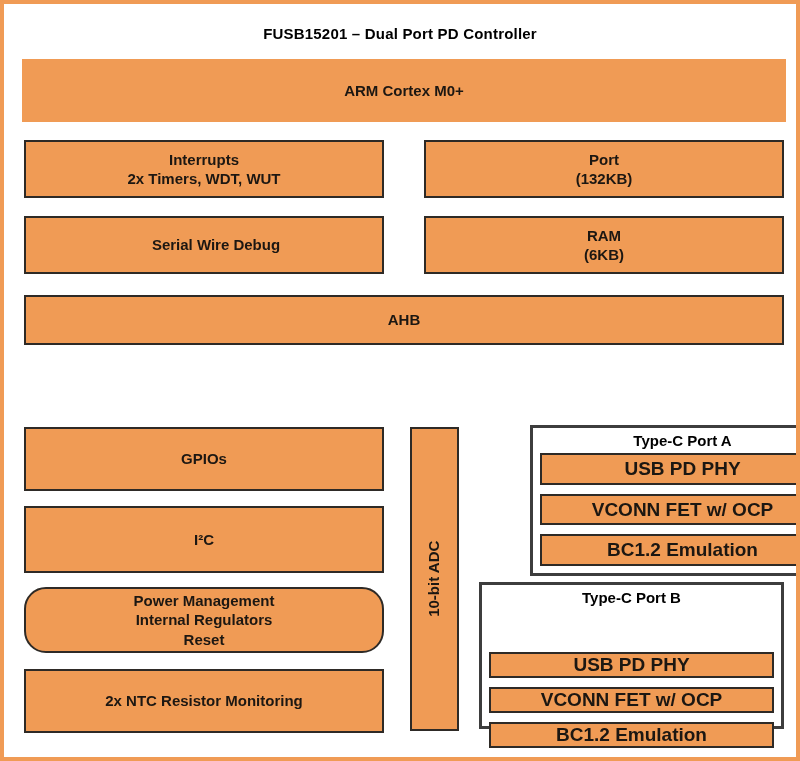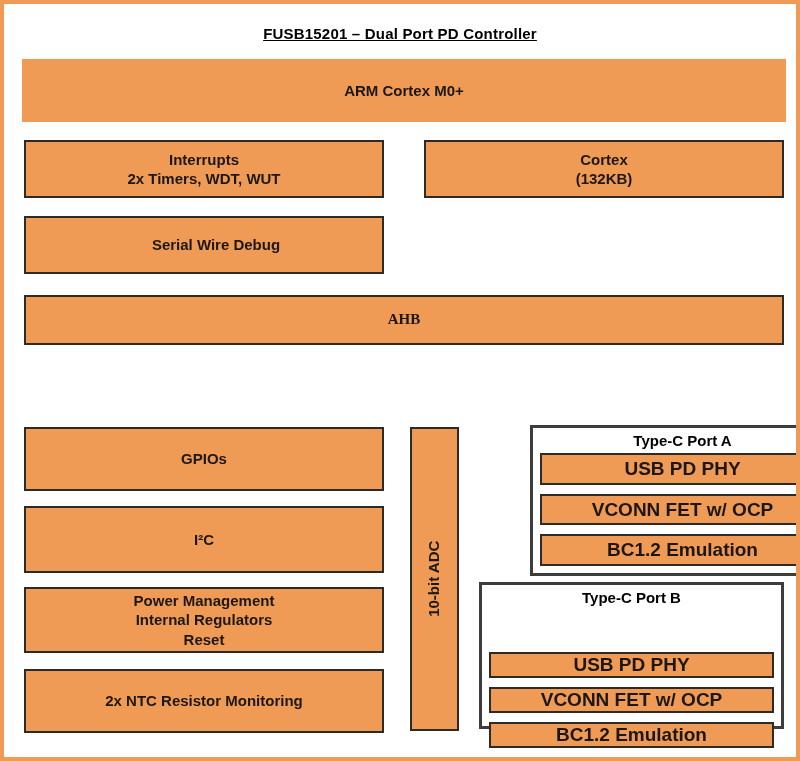--- a/index.html
+++ b/index.html
@@ -24,21 +24,20 @@
     overflow:hidden;
   }
   .title{
     position:absolute;
     left:0; right:0; top:21px;
     text-align:center;
     font-size:15px;
     font-weight:bold;
     letter-spacing:0.2px;
     color:#000000;
-    text-decoration:underline;
   }
   .block{
     position:absolute;
     background:var(--block-fill);
     border:2px solid var(--block-border);
     display:flex;
     align-items:center;
     justify-content:center;
     text-align:center;
     font-size:15px;
@@ -47,26 +46,26 @@
     white-space:pre-line;
     color:var(--text);
   }
   .block.noborder{border:none;}
   
   .b-arm   {left:18px;  top:55px;  width:764px; height:63px;}
   .b-intr  {left:20px;  top:136px; width:360px; height:58px;}
   .b-flash {left:420px; top:136px; width:360px; height:58px;}
   .b-swd   {left:20px;  top:212px; width:360px; height:58px;padding-left:24px;}
   .b-ram   {left:420px; top:212px; width:360px; height:58px;}
-  .b-ahb   {left:20px;  top:291px; width:760px; height:50px;font-family:Liberation Serif, serif;}
+  .b-ahb   {left:20px;  top:291px; width:760px; height:50px;}
   .b-pbus  {left:20px;  top:360px; width:760px; height:43px;}
   
   .b-gpio  {left:20px;  top:423px; width:360px; height:64px;}
   .b-i2c   {left:20px;  top:502px; width:360px; height:67px;}
-  .b-pwr   {left:20px;  top:583px; width:360px; height:66px;}
+  .b-pwr   {left:20px;  top:583px; width:360px; height:66px;border-radius:22px;}
   .b-ntc   {left:20px;  top:665px; width:360px; height:64px;}
   
   .b-adc   {left:406px; top:423px; width:49px;  height:304px;}
   .b-adc .vtext{
     transform:rotate(-90deg);
     white-space:nowrap;
     font-size:15px;
     font-weight:bold;
   }
   
@@ -111,24 +110,26 @@
 <body>
 
 <div id="canvas">
 
   <div class="title">FUSB15201 – Dual Port PD Controller</div>
 
   <div class="block noborder b-arm">ARM Cortex M0+</div>
 
   <div class="block b-intr">Interrupts
 2x Timers, WDT, WUT</div>
-  <div class="block b-flash">Cortex
+  <div class="block b-flash">Port
 (132KB)</div>
 
   <div class="block b-swd">Serial Wire Debug</div>
+  <div class="block b-ram">RAM
+(6KB)</div>
 
   <div class="block b-ahb">AHB</div>
 
   <div class="block b-gpio">GPIOs</div>
   <div class="block b-i2c">I²C</div>
   <div class="block b-pwr">Power Management
 Internal Regulators
 Reset</div>
   <div class="block b-ntc">2x NTC Resistor Monitoring</div>
 

